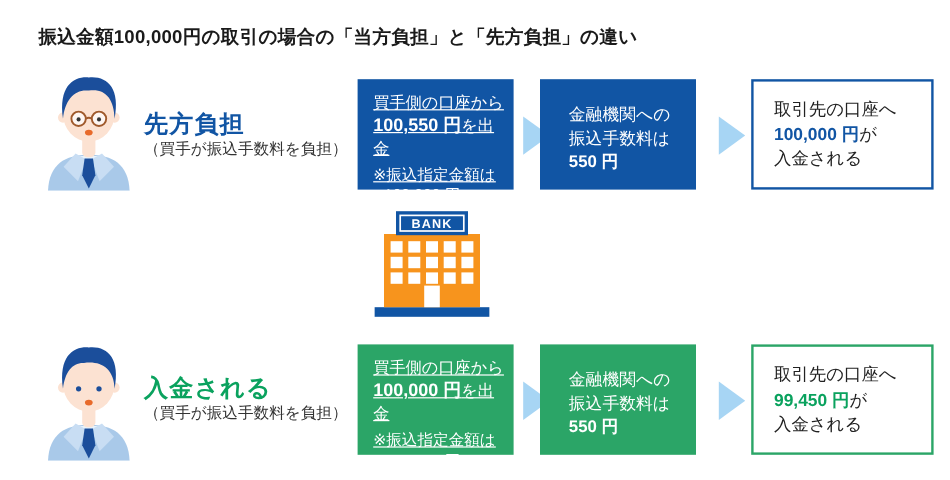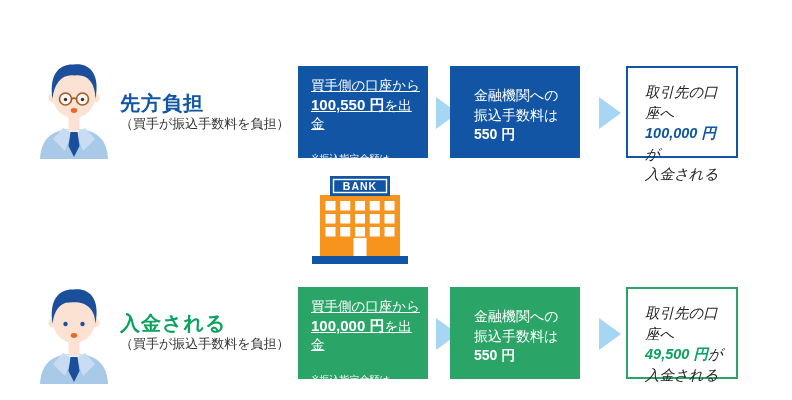--- a/index.html
+++ b/index.html
@@ -22,45 +22,46 @@
   .row2 .row-heading{top:310px;color:var(--green-bright);}
   .row-sub{position:absolute;left:120px;font-size:13px;color:#333;}
   .row1 .row-sub{top:115px;}
   .row2 .row-sub{top:335px;}
 
   .box{position:absolute;width:130px;height:92px;color:#fff;font-size:13.5px;line-height:1.32;}
   .row1 .box{top:66px;background:var(--blue);}
   .row2 .box{top:287px;background:var(--green);}
   .box-a{left:298px;padding:11px 6px 0 13px;text-decoration:underline;}
   .box-b{left:450px;padding:20px 0 0 24px;font-size:14px;line-height:1.4;}
-  .box-c{left:626px;width:112px;background:#fff !important;padding:14px 6px 0 17px;
-         font-size:14.5px;line-height:1.42;color:#222;font-style:italic;}
+  .box-c{left:626px;width:152px;background:#fff !important;padding:14px 6px 0 17px;
+         font-size:14.5px;line-height:1.42;color:#222;}
   .row1 .box-c{border:2px solid var(--blue);}
   .row2 .box-c{border:2px solid var(--green);}
 
   .amt{font-weight:bold;}
   .box-a .amt{font-size:15px;}
   .row1 .box-c .amt{color:var(--blue);}
   .row2 .box-c .amt{color:var(--green-bright);}
-  .note{font-size:10px;margin-top:20px;line-height:1.3;}
+  .note{font-size:13px;margin-top:6px;line-height:1.3;}
   .note-indent{display:inline-block;padding-left:9px;}
 
   .arrow{position:absolute;width:0;height:0;
          border-top:16px solid transparent;border-bottom:16px solid transparent;
          border-left:22px solid var(--arrow);}
   .arrow-1{left:436px;} .arrow-2{left:599px;}
   .row1 .arrow{top:97px;} .row2 .arrow{top:318px;}
 
   .bank{position:absolute;left:312px;top:169px;width:96px;height:96px;}
 </style>
 </head>
 <body>
 
 <div class="canvas">
 
+  <h1 class="title">振込金額100,000円の取引の場合の「当方負担」と「先方負担」の違い</h1>
 
   
   <section class="row row1">
 
     <svg class="avatar" viewBox="0 0 80 100">
       <path d="M6,100 C7,78 20,70 40,70 C60,70 73,78 74,100 Z" fill="#A9C9E9"></path>
       <polygon points="31,71 49,71 40,89" fill="#E9F3FB"></polygon>
       <path d="M29,69 L38,74 L31,92 L19,80 Z" fill="#C8DDF3"></path>
       <path d="M51,69 L42,74 L49,92 L61,80 Z" fill="#C8DDF3"></path>
       <polygon points="36.5,73 43.5,73 45.5,87 40,98 34.5,87" fill="#1B4E9B"></polygon>
@@ -167,18 +168,18 @@
     <div class="box box-b">
       <span>金融機関への</span><br>
       <span>振込手数料は</span><br>
       <span class="amt">550 円</span>
     </div>
 
     <div class="arrow arrow-2"></div>
 
     <div class="box box-c">
       <span>取引先の口座へ</span><br>
-      <span class="amt">49,500 円</span><span>が</span><br>
+      <span class="amt">99,450 円</span><span>が</span><br>
       <span>入金される</span>
     </div>
   </section>
 
 </div>
 
 </body></html>

